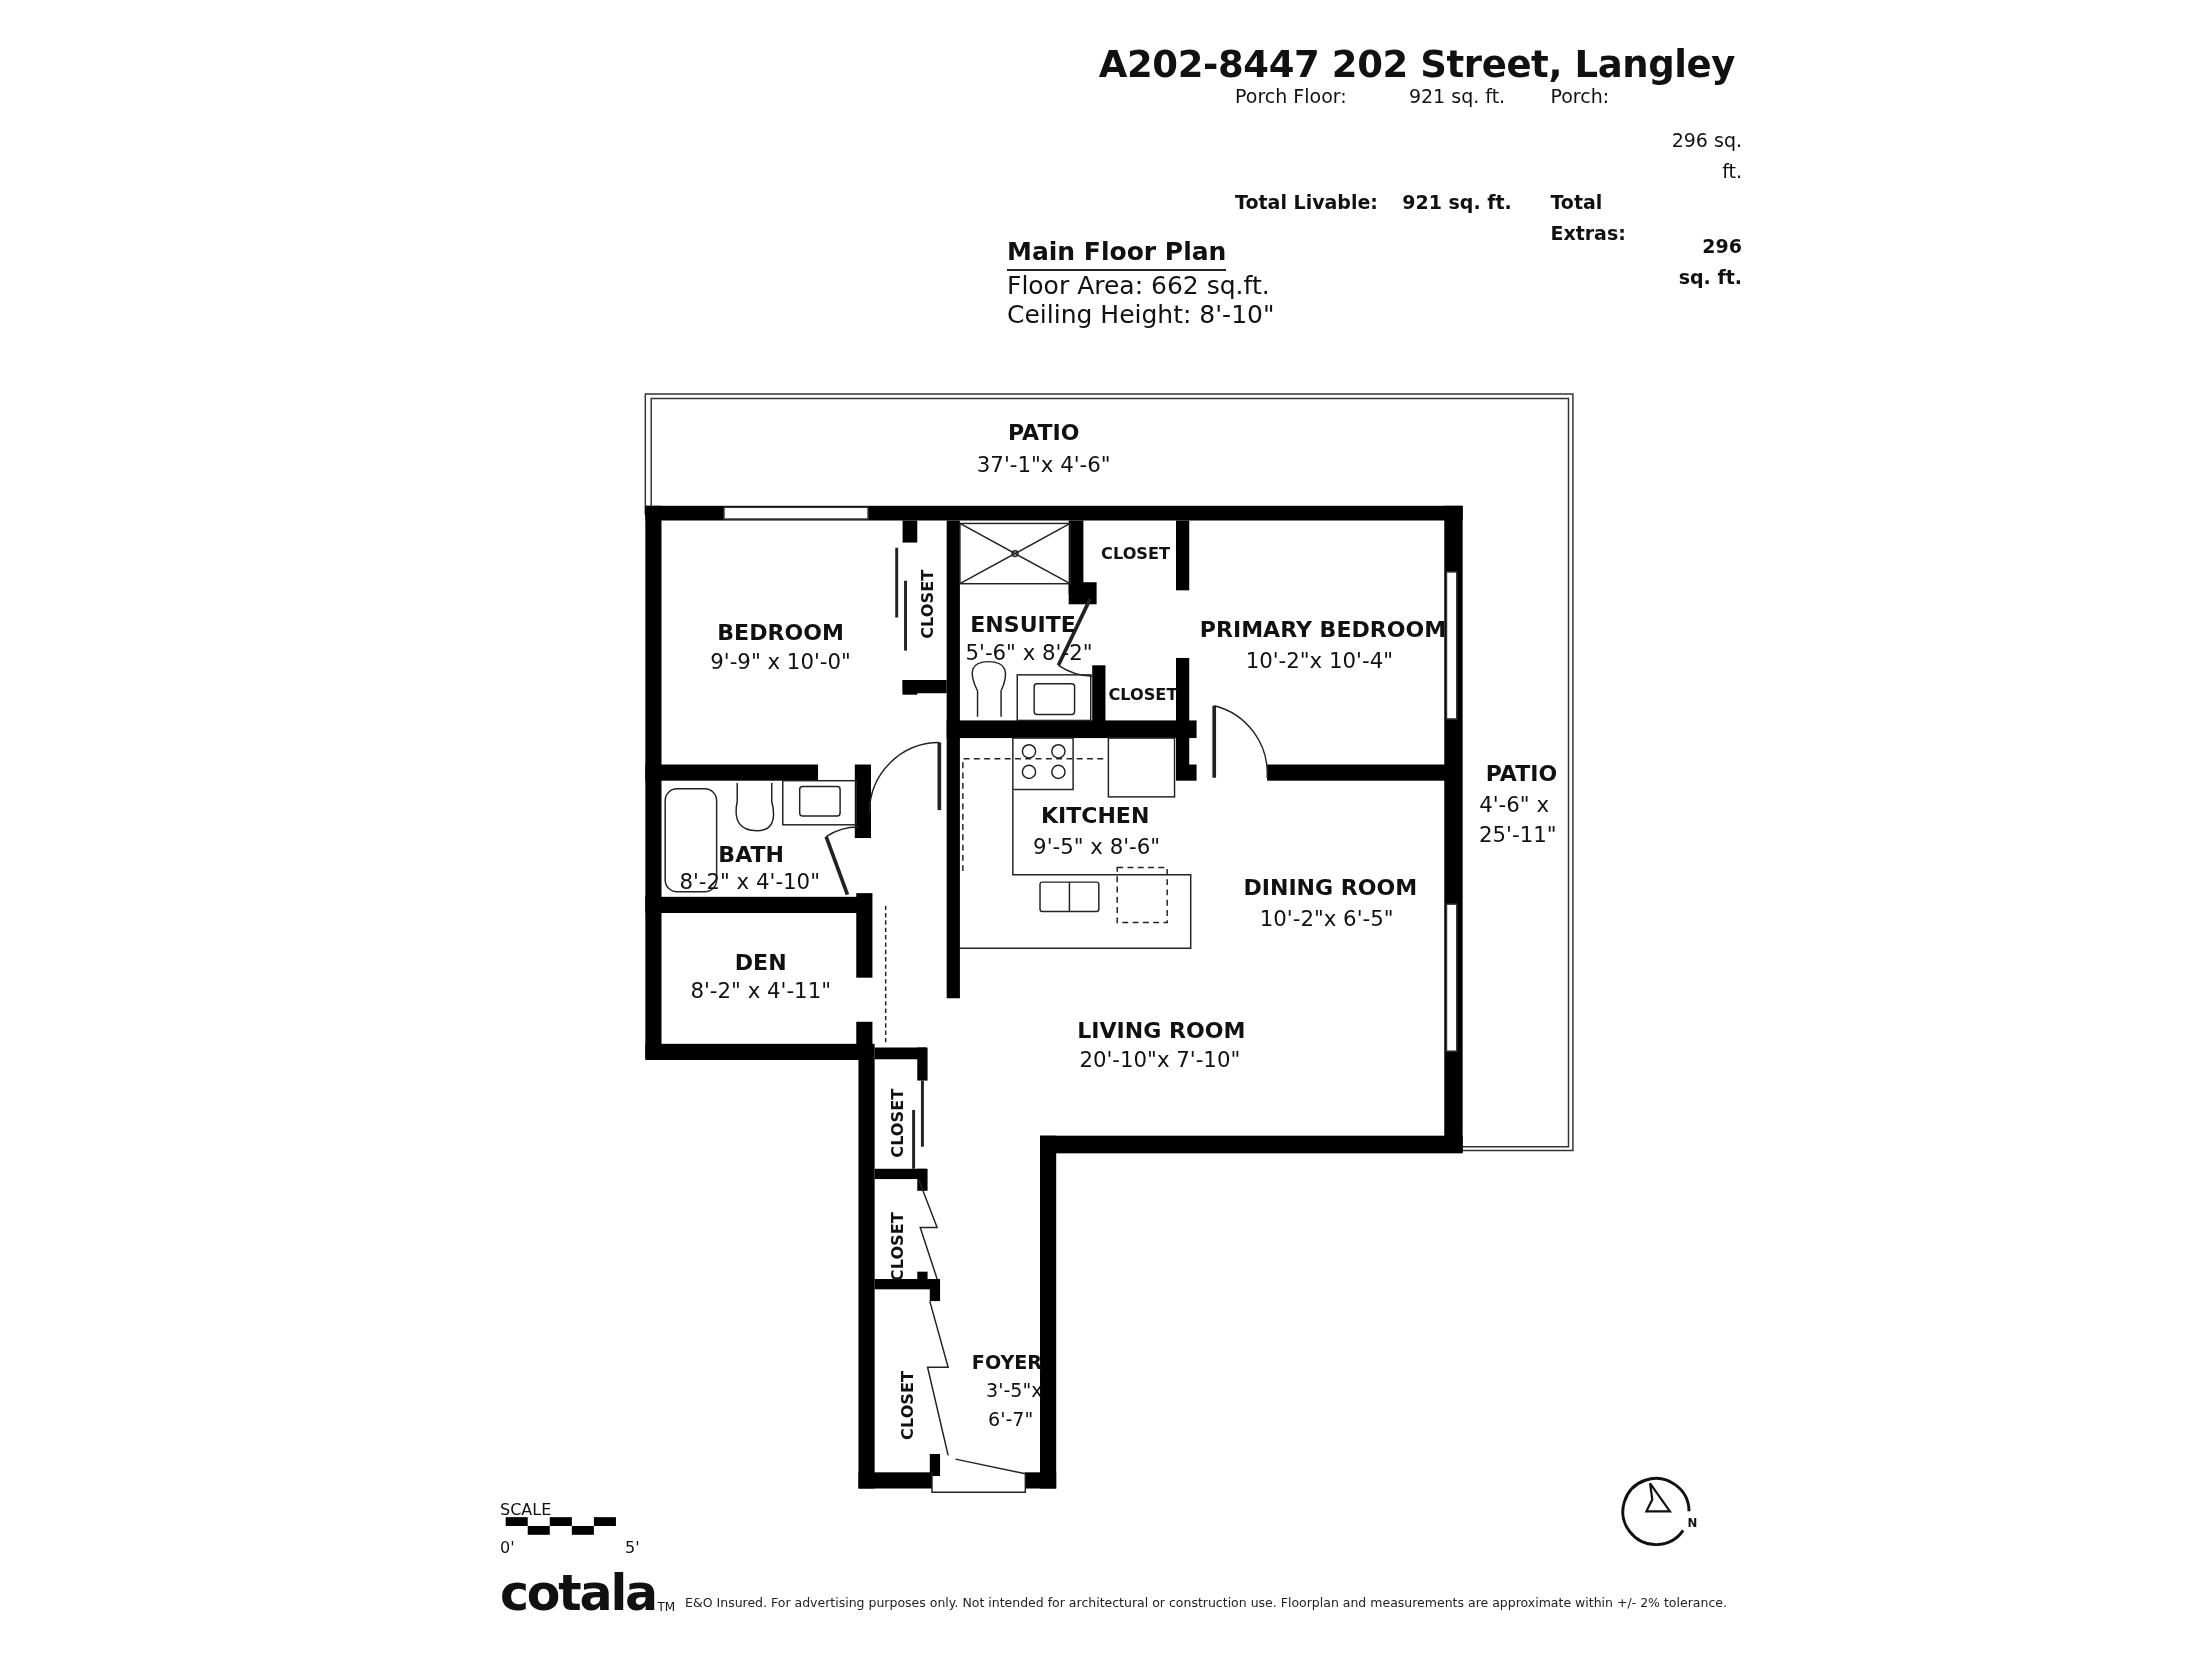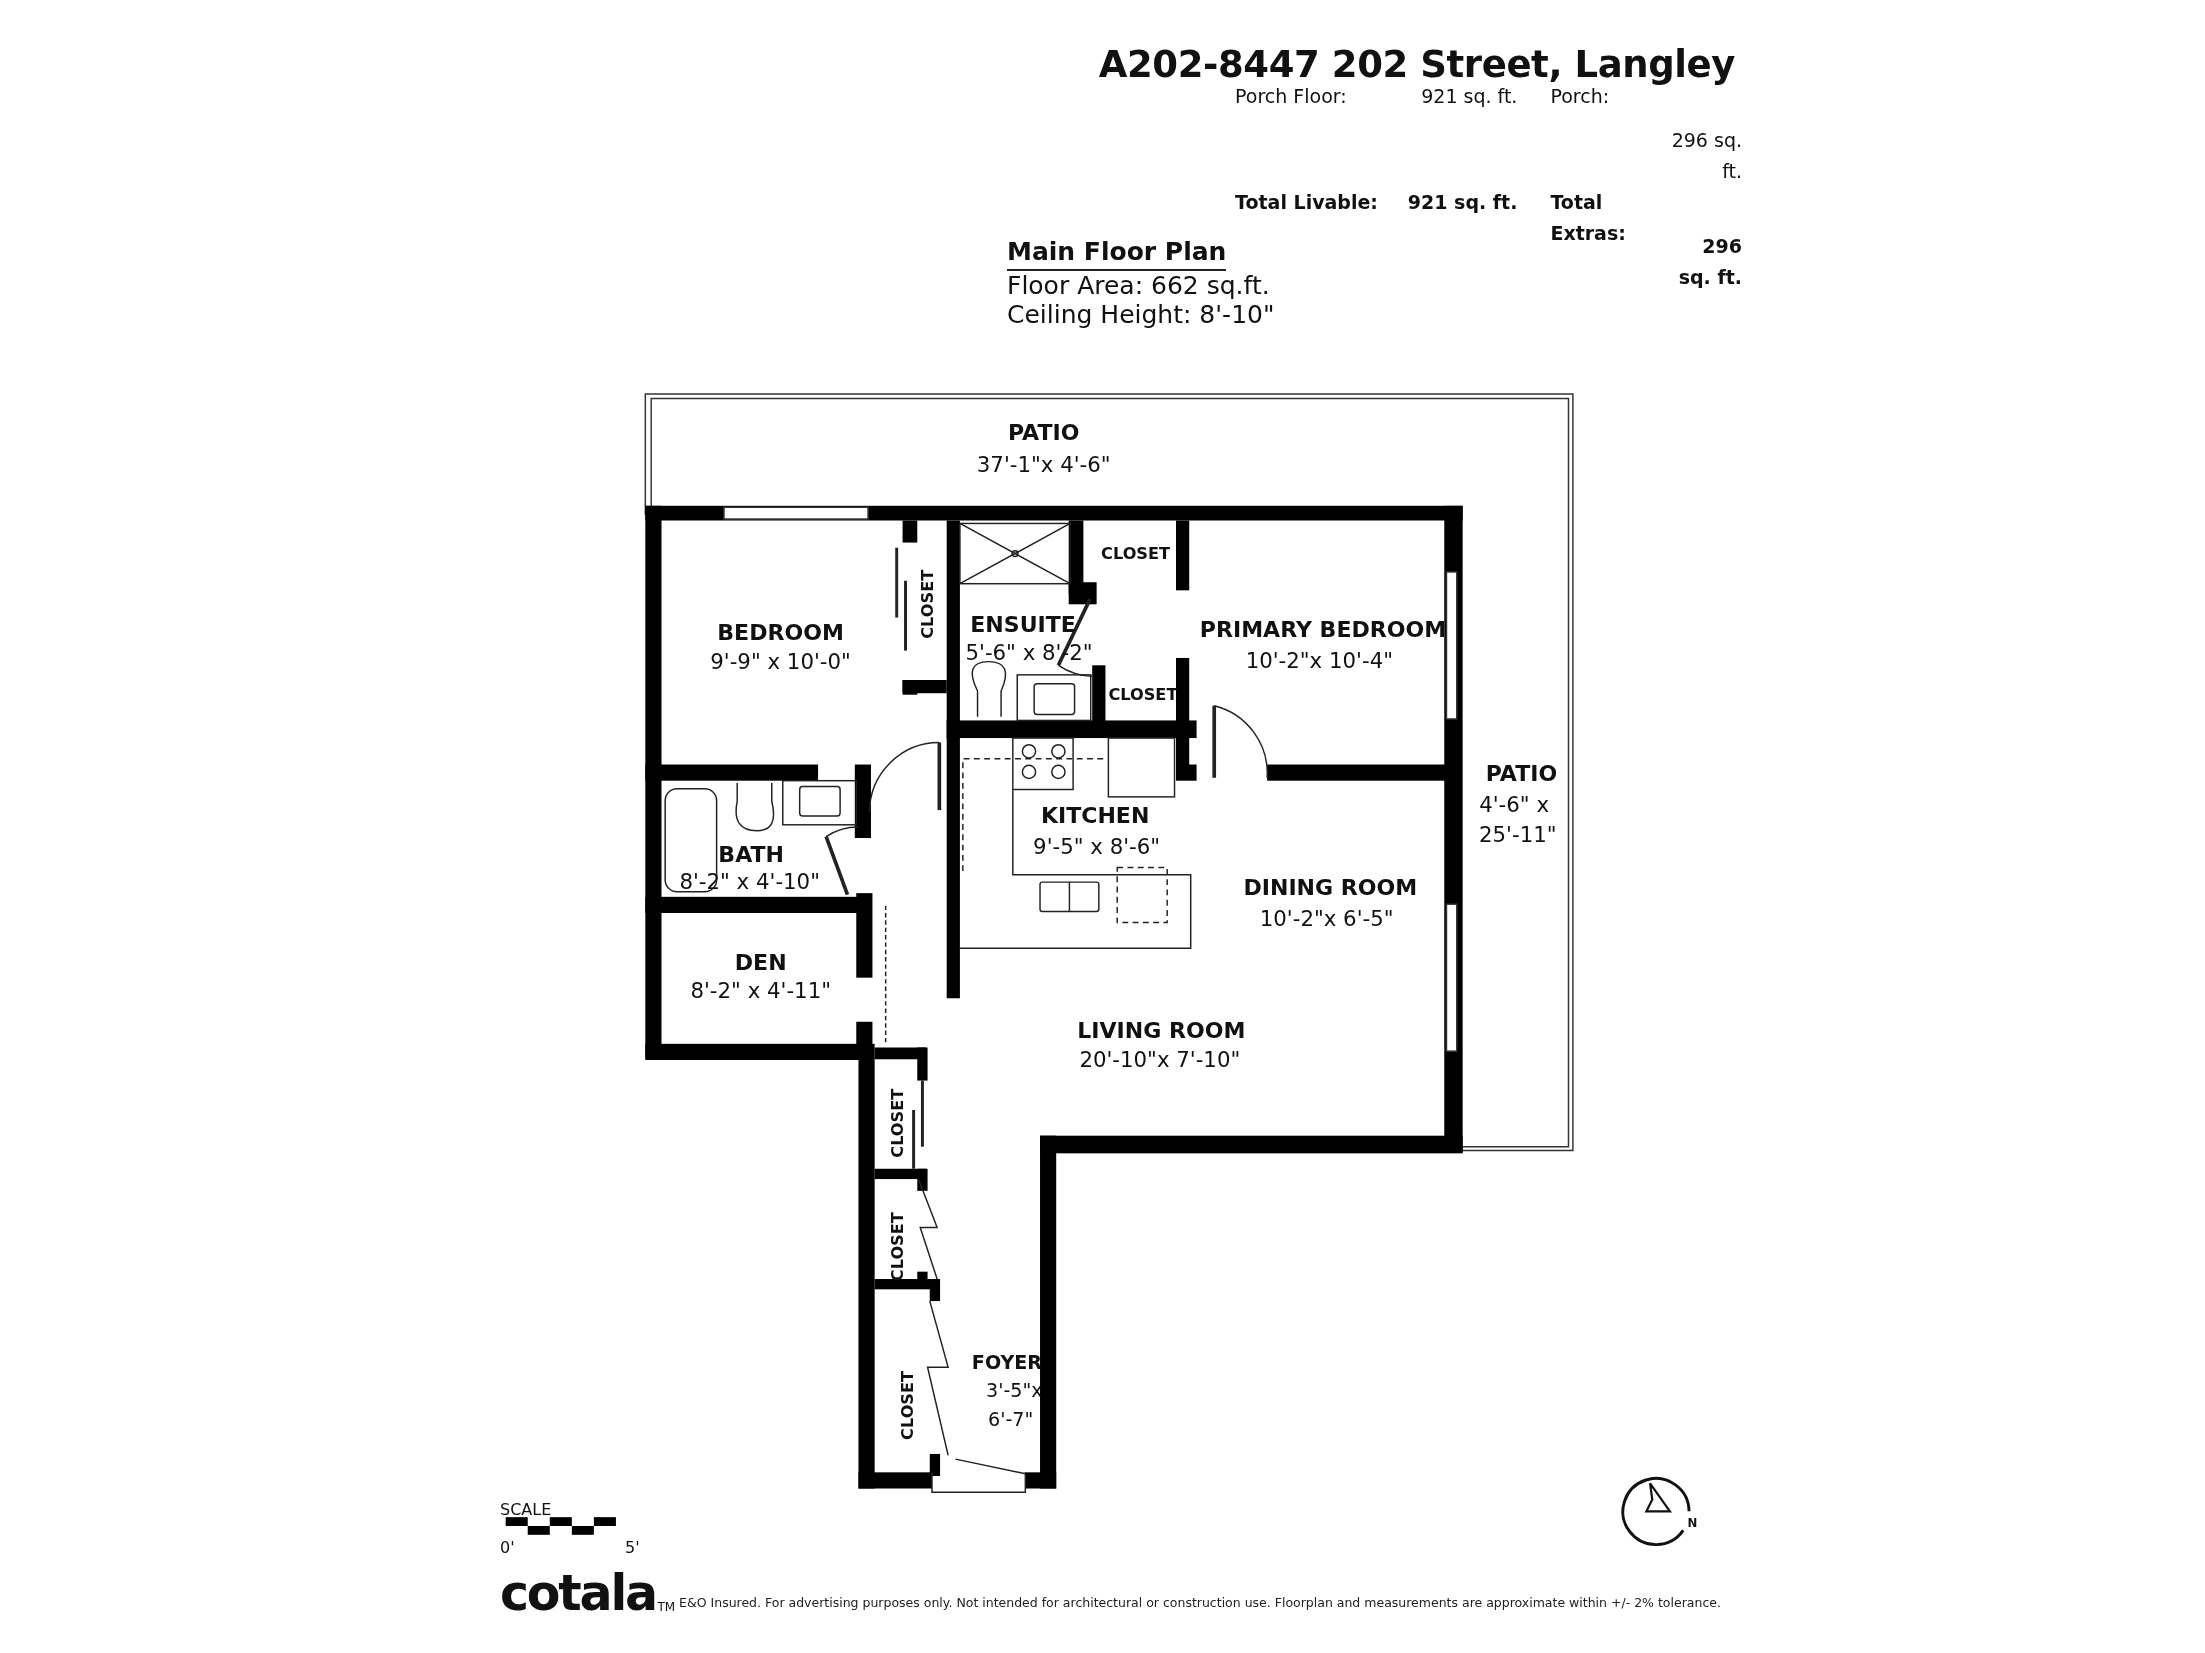--- a/index.html
+++ b/index.html
@@ -2,38 +2,38 @@
 <html style="font-size:11.8px"><head>
 <meta charset="utf-8">
 <style>
   html, body { margin: 0; padding: 0; background: #ffffff; }
   body { width: 2205px; height: 1654px; position: relative; overflow: hidden; font-family: "DejaVu Sans", sans-serif; color: #111; }
   .header { position: absolute; right: 470px; top: 38px; text-align: right; }
   .header .address { font-size: 37px; font-weight: bold; letter-spacing: -0.4px; margin: 0; line-height: 53px; }
   .areas { position: absolute; left: 1235px; top: 81px; width: 507px; font-size: 19px; line-height: 31px; }
   .areas .row { display: flex; }
   .areas .c1 { width: 162px; }
-  .areas .c2 { width: 121px; text-align: right; padding-right: 33px; }
+  .areas .c2 { width: 121px; text-align: center; padding-right: 33px; }
   .areas .c3 { width: 118px; }
   .areas .c4 { width: 74px; text-align: right; margin-top: 44px; }
   .areas .bold { font-weight: bold; }
   .plan-title { position: absolute; left: 1007px; top: 237px; }
   .plan-title .t { font-size: 25px; font-weight: bold; border-bottom: 2.2px solid #222; display: inline-block; padding-bottom: 3px; line-height: 29px; }
   .plan-title .l { font-size: 25px; line-height: 29px; }
   svg.plan { position: absolute; left: 0; top: 0; }
   svg text { font-family: "DejaVu Sans", sans-serif; fill: #111; }
   .rname { font-weight: bold; font-size: 30px; }
   .rdim { font-size: 29px; }
   .closet { font-weight: bold; font-size: 22px; }
   .scale { position: absolute; left: 500px; top: 1500px; }
   .scale .lbl { font-size: 16px; }
   .footer { position: absolute; left: 500px; top: 1573px; display: flex; align-items: flex-end; }
   .footer .logo { font-size: 49px; font-weight: bold; letter-spacing: -2.2px; line-height: 41px; }
   .footer .tm { font-size: 12px; margin-left: 1.5px; }
-  .footer .disc { font-size: 12.5px; margin-left: 4px; margin-bottom: 4.4px; color: #222; }
+  .footer .disc { font-size: 12.5px; margin-left: 10px; margin-bottom: 4.4px; color: #222; }
 </style>
 </head>
 <body>
 
 <div class="header">
   <h1 class="address">A202-8447 202 Street, Langley</h1>
 </div>
 
 <div class="areas">
   <div class="row">

